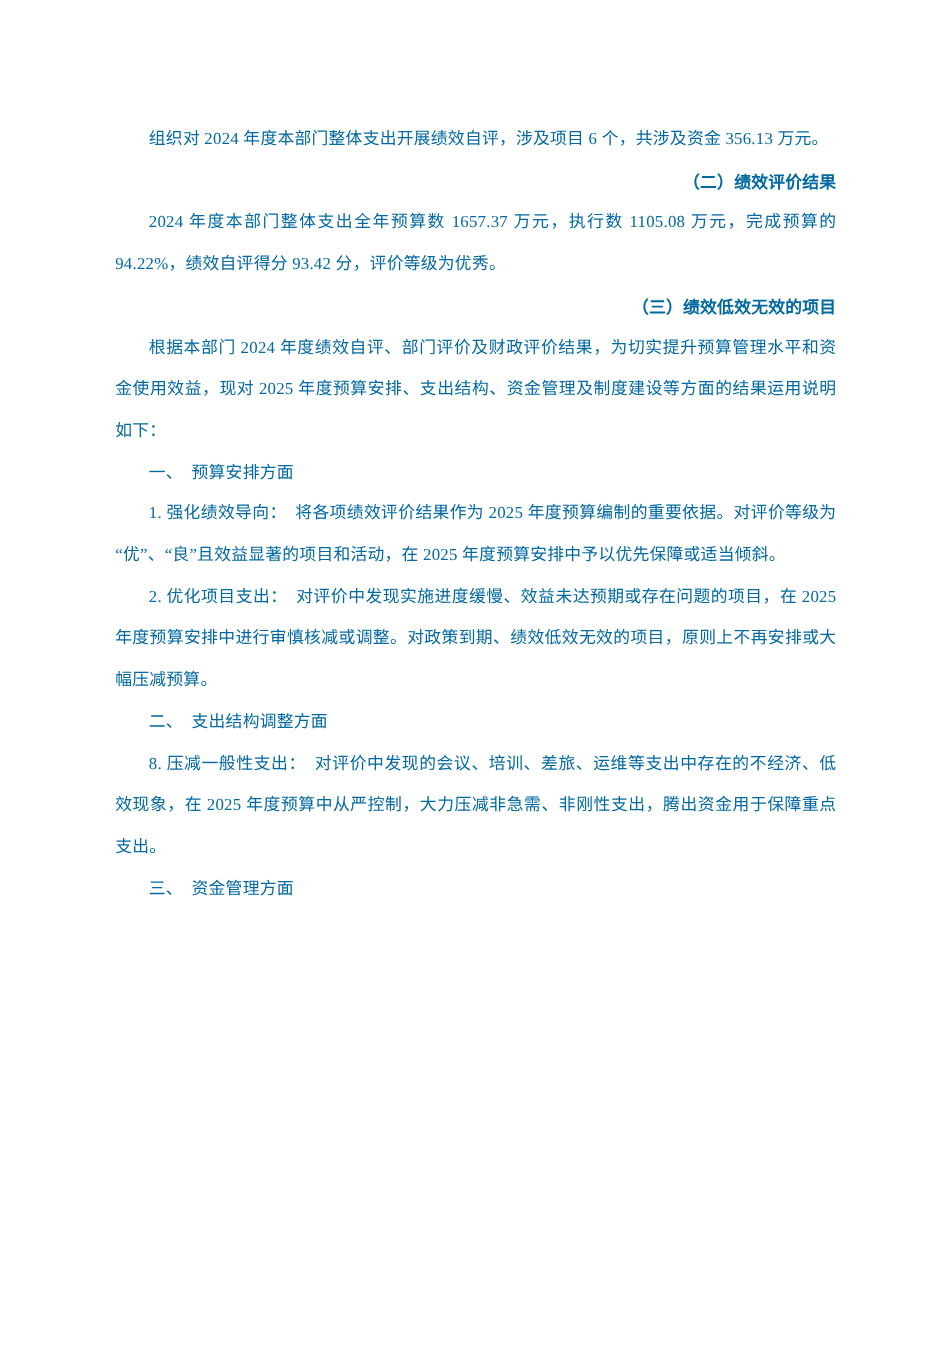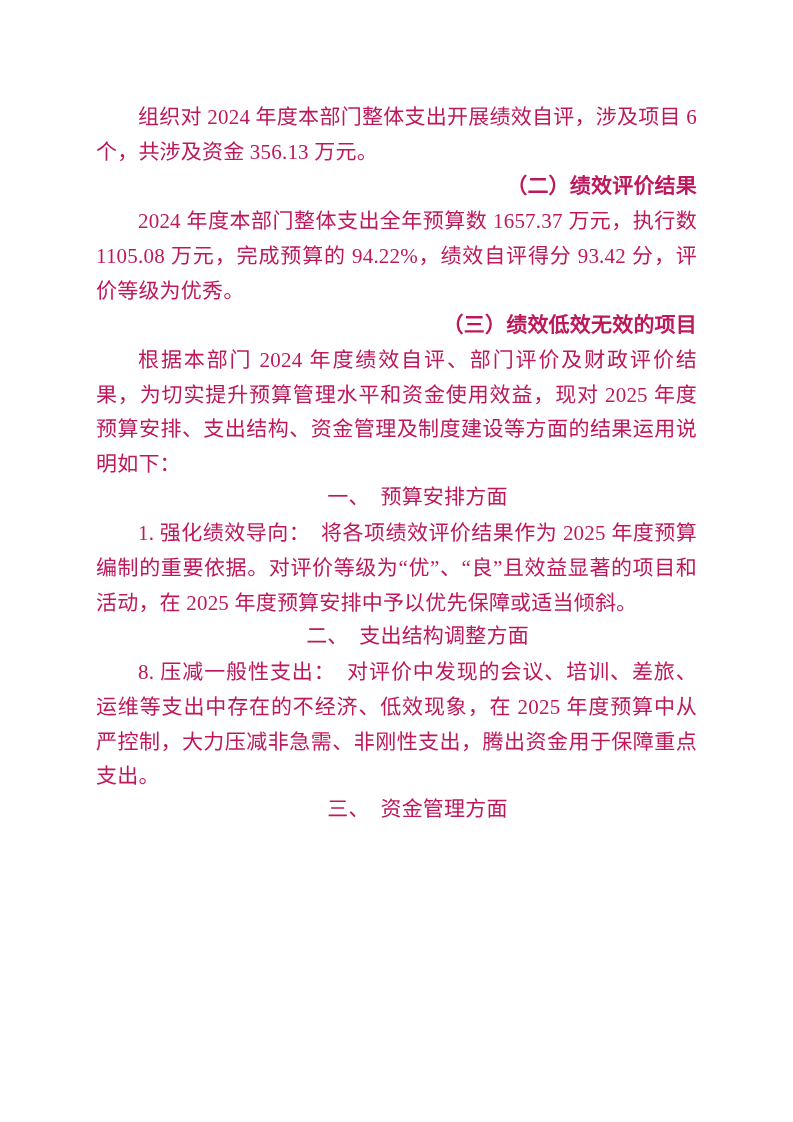--- a/index.html
+++ b/index.html
@@ -13,47 +13,48 @@
     height: 1122px;
     background: #ffffff;
     box-sizing: border-box;
     padding: 100px 96px 0 96px;
     overflow: hidden;
     color: #000000;
   }
   .page p {
     margin: 0;
     padding: 0;
-    font-size: 21px;
+    font-size: 14px;
     line-height: 34.7px;
-    color: #be185d;
+    color: #0369a1;
     text-indent: 2em;
     letter-spacing: 0.2px;
   }
   .para {
     font-family: "Liberation Serif", "DejaVu Serif", serif;
     text-align: justify;
   }
   .heading {
     font-family: "Liberation Sans", "DejaVu Sans", sans-serif;
     font-weight: 700;
     text-align: right;
   }
   .section {
     font-family: Liberation Mono, monospace;
-    text-align: center;
+    text-align: left;
   }
 </style>
 </head>
 <body>
 
 <div class="page">
   <p class="para">组织对 2024 年度本部门整体支出开展绩效自评，涉及项目 6 个，共涉及资金 356.13 万元。</p>
   <p class="heading">（二）绩效评价结果</p>
   <p class="para">2024 年度本部门整体支出全年预算数 1657.37 万元，执行数 1105.08 万元，完成预算的 94.22%，绩效自评得分 93.42 分，评价等级为优秀。</p>
   <p class="heading">（三）绩效低效无效的项目</p>
   <p class="para">根据本部门 2024 年度绩效自评、部门评价及财政评价结果，为切实提升预算管理水平和资金使用效益，现对 2025 年度预算安排、支出结构、资金管理及制度建设等方面的结果运用说明如下：</p>
   <p class="section">一、　预算安排方面</p>
   <p class="para">1. 强化绩效导向：　将各项绩效评价结果作为 2025 年度预算编制的重要依据。对评价等级为“优”、“良”且效益显著的项目和活动，在 2025 年度预算安排中予以优先保障或适当倾斜。</p>
+  <p class="para">2. 优化项目支出：　对评价中发现实施进度缓慢、效益未达预期或存在问题的项目，在 2025 年度预算安排中进行审慎核减或调整。对政策到期、绩效低效无效的项目，原则上不再安排或大幅压减预算。</p>
   <p class="section">二、　支出结构调整方面</p>
   <p class="para">8. 压减一般性支出：　对评价中发现的会议、培训、差旅、运维等支出中存在的不经济、低效现象，在 2025 年度预算中从严控制，大力压减非急需、非刚性支出，腾出资金用于保障重点支出。</p>
   <p class="section">三、　资金管理方面</p>
 </div>
 
 </body></html>

